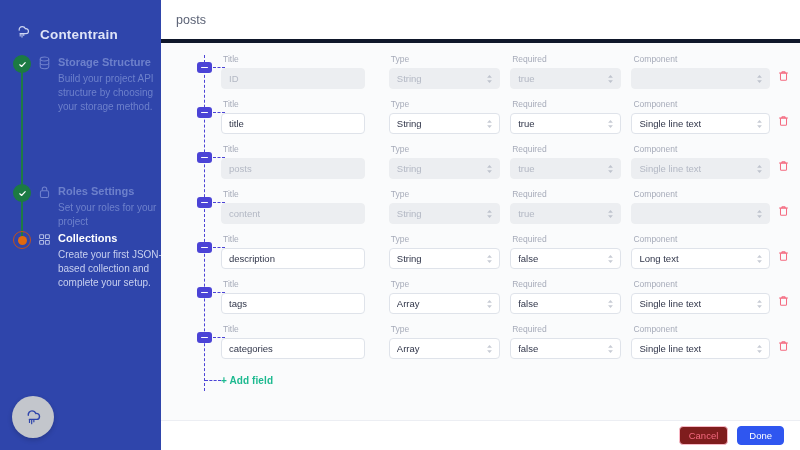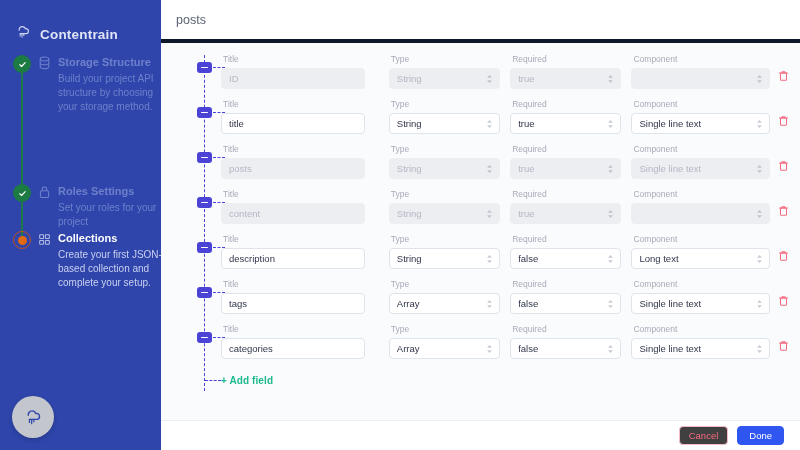--- a/index.html
+++ b/index.html
@@ -166,21 +166,21 @@
     display: flex; align-items: center; justify-content: flex-end;
     padding-right: 16px; gap: 9px;
   }
   .btn {
     height: 19px; border-radius: 4px; font-size: 9.5px;
     display: inline-flex; align-items: center; justify-content: center;
     cursor: pointer; font-weight: 400;
   }
   .btn-cancel {
     min-width: 41px; padding: 0 9px;
-    border: 1px solid #f8b9c6; color: #f4697f; background: #404040;
+    border: 1px solid #f8b9c6; color: #f4697f; background: #7f1d1d;
   }
   .btn-done {
     min-width: 41px; padding: 0 11px;
     background: #2f56f0; color: #ffffff; border: 1px solid #2f56f0;
   }
 </style>
 </head>
 <body>
 
 <div class="app">

